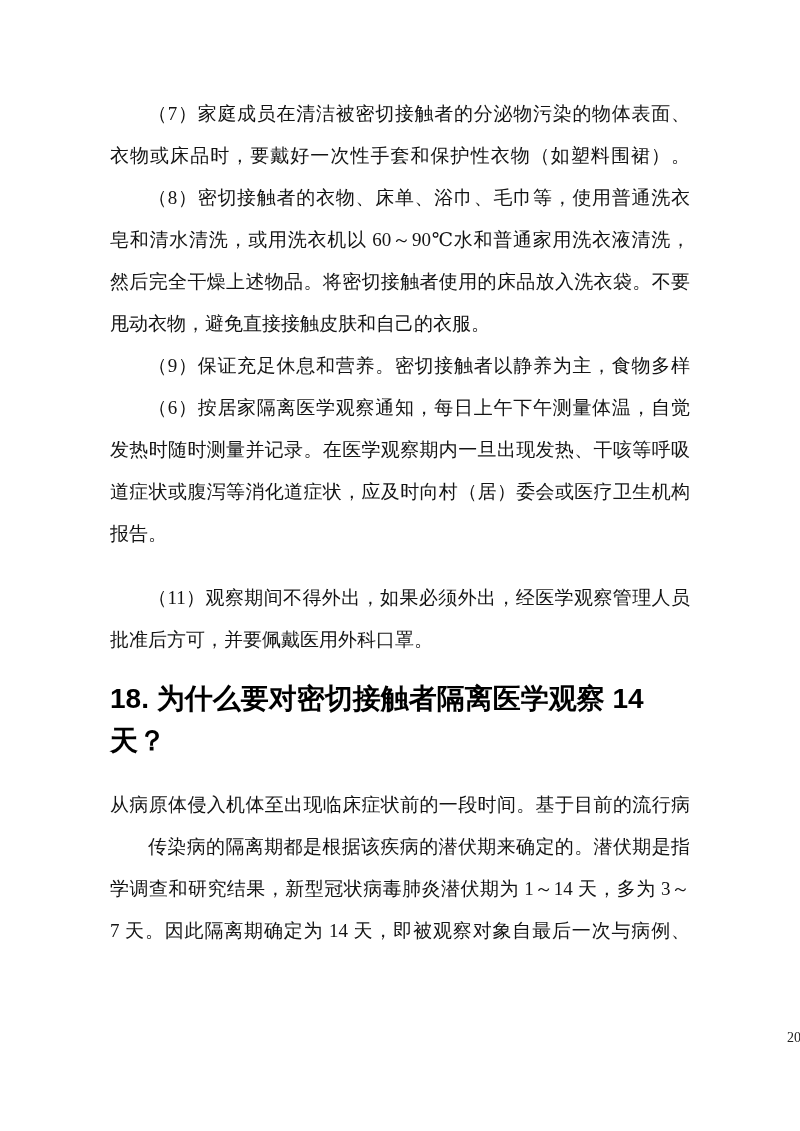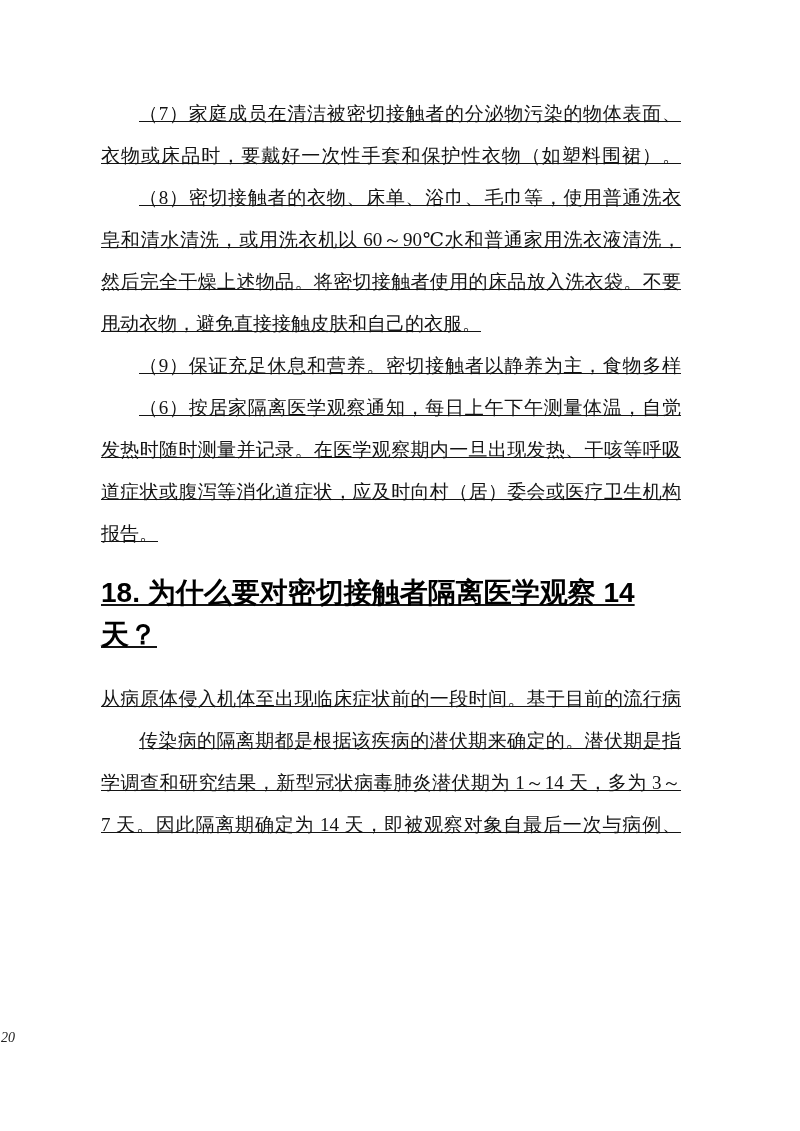--- a/index.html
+++ b/index.html
@@ -8,25 +8,24 @@
     width: 800px;
     height: 1131px;
     background: #ffffff;
     font-family: "Liberation Serif", "DejaVu Serif", serif;
     color: #141414;
     overflow: hidden;
     margin: 0 auto;
   }
   .content {
     position: absolute;
-    left: 101px;
+    left: 110px;
     top: 93px;
     width: 580px;
     font-size: 19px;
-    text-decoration: underline;
   }
   .ln {
     line-height: 42px;
     height: 42px;
     white-space: nowrap;
     overflow: visible;
   }
   .fill {
     text-align: justify;
     text-justify: inter-ideograph;
@@ -41,25 +40,24 @@
     font-weight: bold;
     line-height: 42px;
     color: #000000;
     font-family: "Liberation Sans", "DejaVu Sans", sans-serif;
   }
   .footer {
     position: absolute;
     top: 1029px;
     left: 1px;
     width: 100%;
-    text-align: left;
+    text-align: right;
     font-size: 14px;
     line-height: 18px;
     color: #222222;
-    font-style: italic;
   }
 </style>
 </head>
 <body>
 
 <div class="page">
   <div class="content">
 
     <div class="para">
       <div class="ln fill indent">（7）家庭成员在清洁被密切接触者的分泌物污染的物体表面、</div>
@@ -77,20 +75,24 @@
       <div class="ln fill indent">（9）保证充足休息和营养。密切接触者以静养为主，食物多样</div>
     </div>
 
     <div class="para">
       <div class="ln fill indent">（6）按居家隔离医学观察通知，每日上午下午测量体温，自觉</div>
       <div class="ln fill">发热时随时测量并记录。在医学观察期内一旦出现发热、干咳等呼吸</div>
       <div class="ln fill">道症状或腹泻等消化道症状，应及时向村（居）委会或医疗卫生机构</div>
       <div class="ln">报告。</div>
     </div>
 
+    <div class="para gap-before">
+      <div class="ln fill indent">（11）观察期间不得外出，如果必须外出，经医学观察管理人员</div>
+      <div class="ln">批准后方可，并要佩戴医用外科口罩。</div>
+    </div>
 
     <h2 class="heading">18. 为什么要对密切接触者隔离医学观察 14 天？</h2>
 
     <div class="para">
       <div class="ln fill">从病原体侵入机体至出现临床症状前的一段时间。基于目前的流行病</div>
       <div class="ln fill indent">传染病的隔离期都是根据该疾病的潜伏期来确定的。潜伏期是指</div>
       <div class="ln fill">学调查和研究结果，新型冠状病毒肺炎潜伏期为 1～14 天，多为 3～</div>
       <div class="ln fill">7 天。因此隔离期确定为 14 天，即被观察对象自最后一次与病例、</div>
     </div>
 

